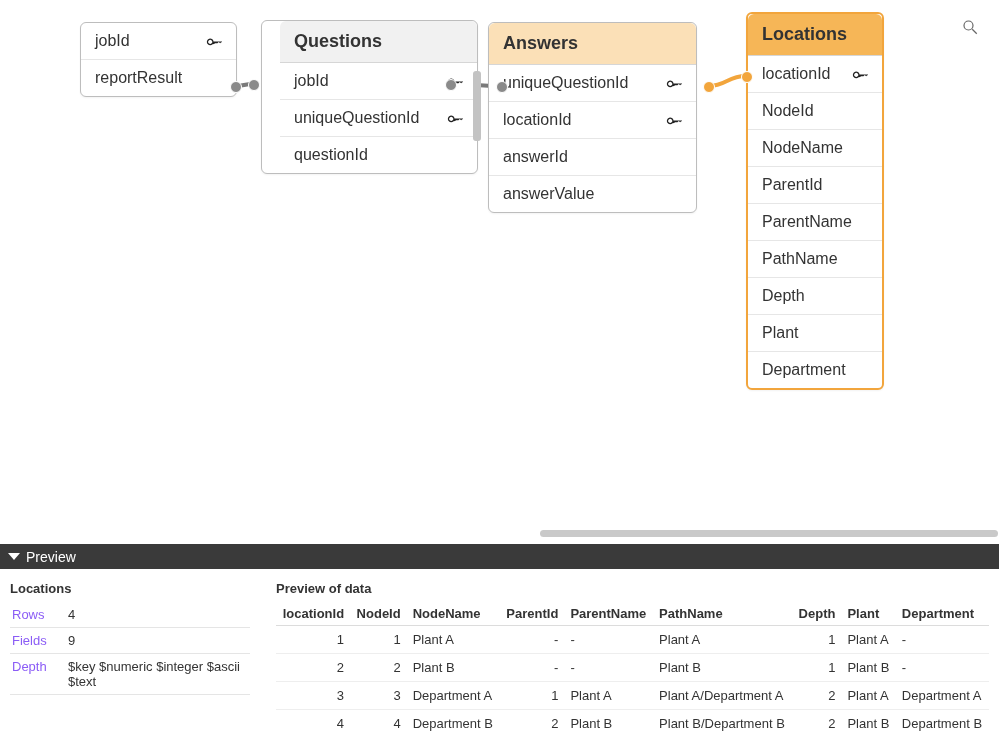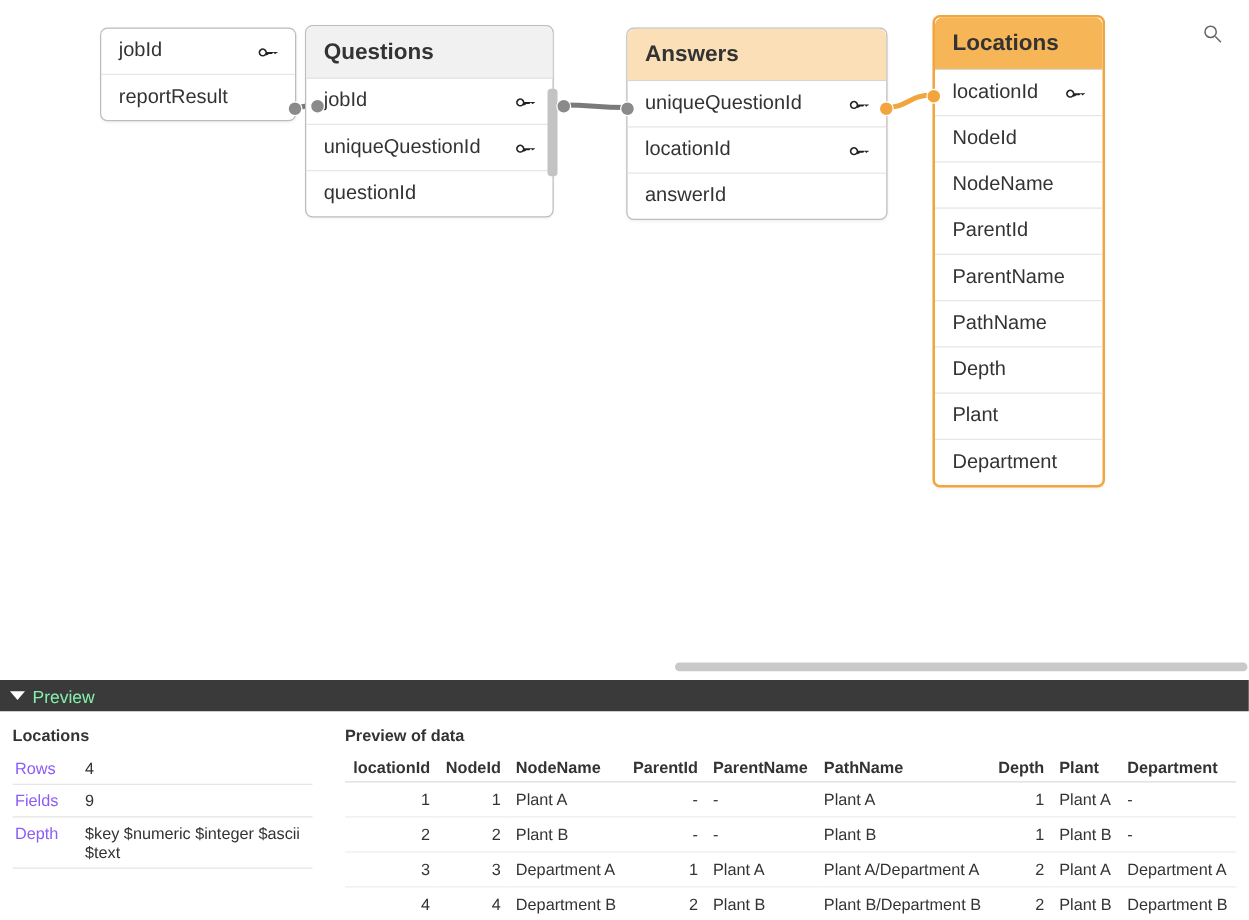--- a/index.html
+++ b/index.html
@@ -14,21 +14,21 @@
   .entity .row{display:flex;align-items:center;padding:9px 14px;border-bottom:1px solid #e6e6e6;font-size:16px;color:#333;gap:8px}
   .entity .row:last-child{border-bottom:none}
   .entity .row .label{flex:1}
   .key-icon{display:inline-block;width:16px;height:16px}
   .key-icon svg{width:16px;height:16px}
   .mag-icon{position:absolute;top:18px;right:20px;color:#666}
   .mag-icon svg{width:18px;height:18px;stroke:#666;fill:none;stroke-width:1.6}
   
   .hscroll{position:absolute;left:540px;top:530px;height:7px;width:458px;background:#c9c9c9;border-radius:4px}
   
-  .preview-bar{position:absolute;top:544px;left:0;right:0;height:25px;background:#3a3a3a;color:#86efac;font-size:14px;display:flex;align-items:center;padding:0 8px;gap:6px}
+  .preview-bar{position:absolute;top:544px;left:0;right:0;height:25px;background:#3a3a3a;color:#ffffff;font-size:14px;display:flex;align-items:center;padding:0 8px;gap:6px}
   .preview-bar .tri{width:0;height:0;border-left:6px solid transparent;border-right:6px solid transparent;border-top:7px solid #fff}
   
   .preview-body{position:absolute;top:569px;left:0;right:0;bottom:0;padding:12px 10px;font-size:13px;color:#333;display:flex;gap:26px}
   .preview-left{width:240px}
   .preview-left .ttl{font-weight:700;margin-bottom:6px}
   .meta-row{display:flex;border-bottom:1px solid #e5e5e5;padding:5px 2px;font-size:13px}
   .meta-row .k{width:56px;color:#8b5cf6}
   .meta-row .v{flex:1;color:#333;word-break:break-word}
   .preview-right{flex:1}
   .preview-right .ttl{font-weight:700;margin-bottom:6px}
@@ -57,58 +57,61 @@
             <span class="label">jobId</span>
             <span class="key-icon"><svg viewBox="0 0 24 24" fill="#222">
                 <path d="M7 14a5 5 0 1 1 3.9-1.88L22 23.2V24h-3v-3h-3v-3h-2.6l-2.5-2.48A5 5 0 0 1 7 14zm0-8a3 3 0 1 0 0 6 3 3 0 0 0 0-6z" transform="rotate(-45 12 12)"></path>
               </svg></span>
           </div>
           <div class="row">
             <span class="label">reportResult</span>
           </div>
         </div>
       </div>
-      <div class="entity" style="left: 244px; top: 20px; width: 197px;">
+      <div class="entity" style="left: 261px; top: 20px; width: 197px; padding-left: 18px;">
         <div class="hdr">Questions</div>
         <div class="rows">
           <div class="row">
             <span class="label">jobId</span>
             <span class="key-icon"><svg viewBox="0 0 24 24" fill="#222">
                 <path d="M7 14a5 5 0 1 1 3.9-1.88L22 23.2V24h-3v-3h-3v-3h-2.6l-2.5-2.48A5 5 0 0 1 7 14zm0-8a3 3 0 1 0 0 6 3 3 0 0 0 0-6z" transform="rotate(-45 12 12)"></path>
               </svg></span>
           </div>
           <div class="row">
             <span class="label">uniqueQuestionId</span>
             <span class="key-icon"><svg viewBox="0 0 24 24" fill="#222">
                 <path d="M7 14a5 5 0 1 1 3.9-1.88L22 23.2V24h-3v-3h-3v-3h-2.6l-2.5-2.48A5 5 0 0 1 7 14zm0-8a3 3 0 1 0 0 6 3 3 0 0 0 0-6z" transform="rotate(-45 12 12)"></path>
               </svg></span>
           </div>
           <div class="row">
             <span class="label">questionId</span>
           </div>
         </div>
         <div class="scroll-handle"></div>
       </div>
-      <div class="entity highlight" style="left: 501px; top: 22px; width: 207px;">
+      <div class="entity highlight" style="left: 488px; top: 22px; width: 207px;">
         <div class="hdr">Answers</div>
         <div class="rows">
           <div class="row">
             <span class="label">uniqueQuestionId</span>
             <span class="key-icon"><svg viewBox="0 0 24 24" fill="#222">
                 <path d="M7 14a5 5 0 1 1 3.9-1.88L22 23.2V24h-3v-3h-3v-3h-2.6l-2.5-2.48A5 5 0 0 1 7 14zm0-8a3 3 0 1 0 0 6 3 3 0 0 0 0-6z" transform="rotate(-45 12 12)"></path>
               </svg></span>
           </div>
           <div class="row">
             <span class="label">locationId</span>
             <span class="key-icon"><svg viewBox="0 0 24 24" fill="#222">
                 <path d="M7 14a5 5 0 1 1 3.9-1.88L22 23.2V24h-3v-3h-3v-3h-2.6l-2.5-2.48A5 5 0 0 1 7 14zm0-8a3 3 0 1 0 0 6 3 3 0 0 0 0-6z" transform="rotate(-45 12 12)"></path>
               </svg></span>
           </div>
           <div class="row">
             <span class="label">answerId</span>
+          </div>
+          <div class="row">
+            <span class="label">answerValue</span>
           </div>
         </div>
       </div>
       <div class="entity selected" style="left: 746px; top: 12px; width: 134px;">
         <div class="hdr">Locations</div>
         <div class="rows">
           <div class="row">
             <span class="label">locationId</span>
             <span class="key-icon"><svg viewBox="0 0 24 24" fill="#222">
                 <path d="M7 14a5 5 0 1 1 3.9-1.88L22 23.2V24h-3v-3h-3v-3h-2.6l-2.5-2.48A5 5 0 0 1 7 14zm0-8a3 3 0 1 0 0 6 3 3 0 0 0 0-6z" transform="rotate(-45 12 12)"></path>

